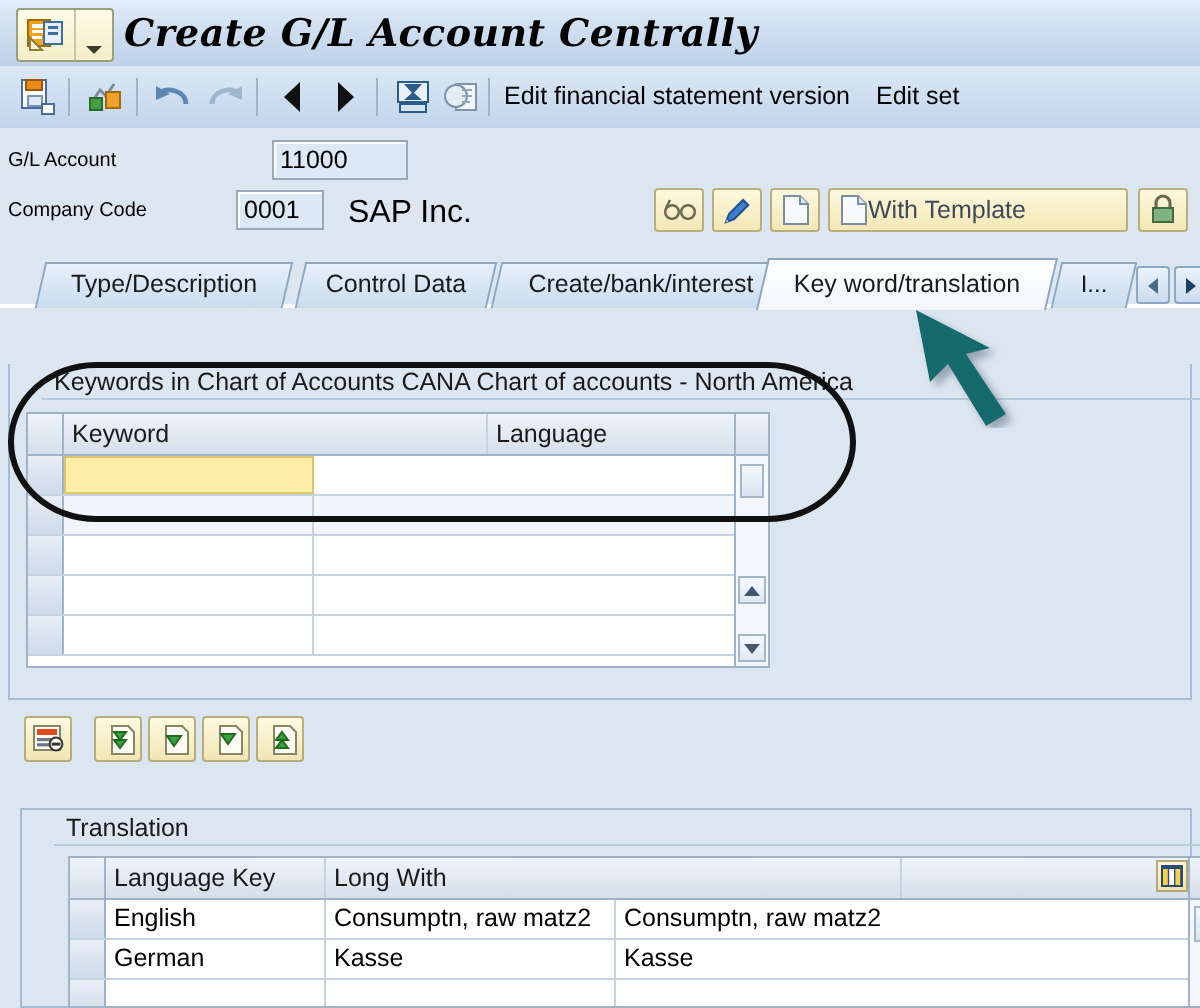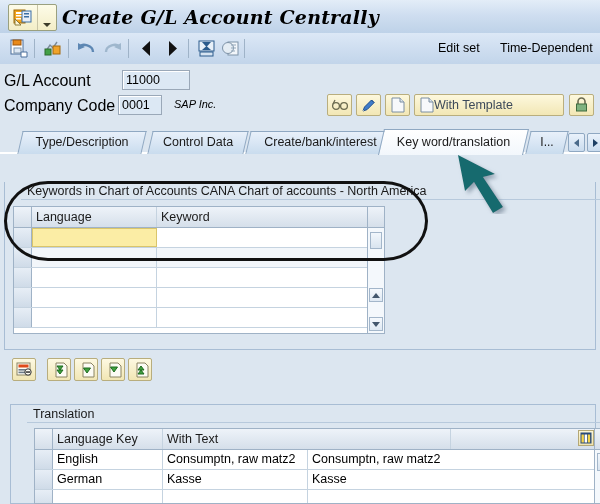--- a/index.html
+++ b/index.html
@@ -38,28 +38,28 @@
     position:absolute;left:0;top:33px;width:600px;height:31px;
     background:linear-gradient(to bottom,#dce8f6 0%,#ccdcef 60%,#c2d5ea 100%);
     border-bottom:1px solid #9db4cd;
   }
   .tb-ico{position:absolute;top:5px;width:22px;height:21px;cursor:default;}
   .tb-sep{position:absolute;top:6px;width:1px;height:19px;background:#9fb3c8;}
   .tb-txt{position:absolute;top:6px;height:19px;line-height:19px;font-size:12.5px;white-space:nowrap;color:#000;cursor:default;}
 
   
   .hdr{position:absolute;left:0;top:64px;width:600px;height:59px;background:#dce6f0;border-bottom:1px solid #a9bdd3;}
-  .lbl{position:absolute;font-size:16px;color:#000;white-space:nowrap;line-height:16px;}
+  .lbl{position:absolute;font-size:10px;color:#000;white-space:nowrap;line-height:16px;}
   .fld{
     position:absolute;background:#dce8f4;border:1px solid #9aa8b8;
     box-shadow:inset 1px 1px 0 #ffffff;
     font-size:12.5px;line-height:19px;padding:0 3px;color:#000;
     box-sizing:border-box;white-space:nowrap;overflow:hidden;
   }
-  .statictxt{position:absolute;font-size:11px;white-space:nowrap;font-style:italic;}
+  .statictxt{position:absolute;font-size:16px;white-space:nowrap;}
 
   .btn-y{
     position:absolute;background:linear-gradient(to bottom,#fdf8dd,#f2e7b5);
     border:1px solid #b9ae7e;border-radius:2px;box-sizing:border-box;
     display:flex;align-items:center;justify-content:center;cursor:default;
   }
   .btn-y-lbl{font-size:12.5px;color:#3d4a5a;white-space:nowrap;}
 
   
   .tabstrip{position:absolute;left:0;top:123px;width:600px;height:34px;background:#dce6f0;}
@@ -240,27 +240,27 @@
     </div>
     <div class="tb-ico" style="left:220px">
       <svg width="22" height="21" viewBox="0 0 22 21">
         <rect x="8" y="4" width="10" height="13" fill="#f2f6fa" stroke="#7e93a8"></rect>
         <circle cx="8" cy="10" r="5.5" fill="#e5edf4" stroke="#7e93a8"></circle>
         <path d="M11 7 l5 0 M11 10 l5 0 M11 13 l4 0" stroke="#93a7b9" stroke-width="1"></path>
       </svg>
     </div>
     <div class="tb-sep" style="left:244px"></div>
 
+    <div class="tb-txt" style="left:252px">Edit financial statement version</div>
     <div class="tb-txt" style="left:438px">Edit set</div>
-    <div class="tb-txt" style="left:500px">Time-Dependent</div>
   </div>
 
   <div class="hdr">
     <div class="lbl" style="left:4px;top:9px">G/L Account</div>
-    <div class="fld" style="left:122px;top:6px;width:68px;height:20px">11000</div>
+    <div class="fld" style="left:136px;top:6px;width:68px;height:20px">11000</div>
 
     <div class="lbl" style="left:4px;top:34px">Company Code</div>
     <div class="fld" style="left:118px;top:31px;width:44px;height:20px">0001</div>
     <div class="statictxt" style="left:174px;top:34px">SAP Inc.</div>
 
     <div class="btn-y" style="left:327px;top:30px;width:25px;height:22px">
       <svg width="18" height="14" viewBox="0 0 18 14">
         <circle cx="5" cy="8" r="3.4" fill="none" stroke="#6b6b50" stroke-width="1.3"></circle>
         <circle cx="13" cy="8" r="3.4" fill="none" stroke="#6b6b50" stroke-width="1.3"></circle>
         <path d="M8.4 8 l1.2 0" stroke="#6b6b50" stroke-width="1.3"></path>
@@ -323,22 +323,22 @@
   </div>
 
   <div class="panel" style="left:4px;top:182px;width:592px;height:168px;border-top:none">
     <div class="panel-title">Keywords in Chart of Accounts CANA Chart of accounts - North America</div>
   </div>
 
   <div class="grid" style="left:13px;top:206px;width:372px;height:128px">
 
     <div class="grow ghead">
       <div class="rowsel"></div>
+      <div class="gcell" style="width:212px">Keyword</div>
       <div class="gcell" style="width:125px">Language</div>
-      <div class="gcell" style="width:212px">Keyword</div>
     </div>
 
     <div class="grow">
       <div class="rowsel"></div>
       <div class="gcell cell-active" style="width:125px;position:relative"></div>
       <div class="gcell" style="width:212px"></div>
     </div>
 
     <div class="grow" style="background:#f2f6fa">
       <div class="rowsel"></div>
@@ -415,21 +415,21 @@
 
   <div class="panel" style="left:10px;top:404px;width:586px;height:100px">
     <div class="panel-title">Translation</div>
   </div>
 
   <div class="grid" style="left:34px;top:428px;width:578px;height:76px">
 
     <div class="grow ghead">
       <div class="rowsel"></div>
       <div class="gcell" style="width:110px">Language Key</div>
-      <div class="gcell" style="width:288px">With Text</div>
+      <div class="gcell" style="width:288px">Long With</div>
     </div>
 
     <div class="grow">
       <div class="rowsel"></div>
       <div class="gcell" style="width:110px">English</div>
       <div class="gcell" style="width:145px">Consumptn, raw matz2</div>
       <div class="gcell" style="width:288px">Consumptn, raw matz2</div>
     </div>
 
     <div class="grow">

